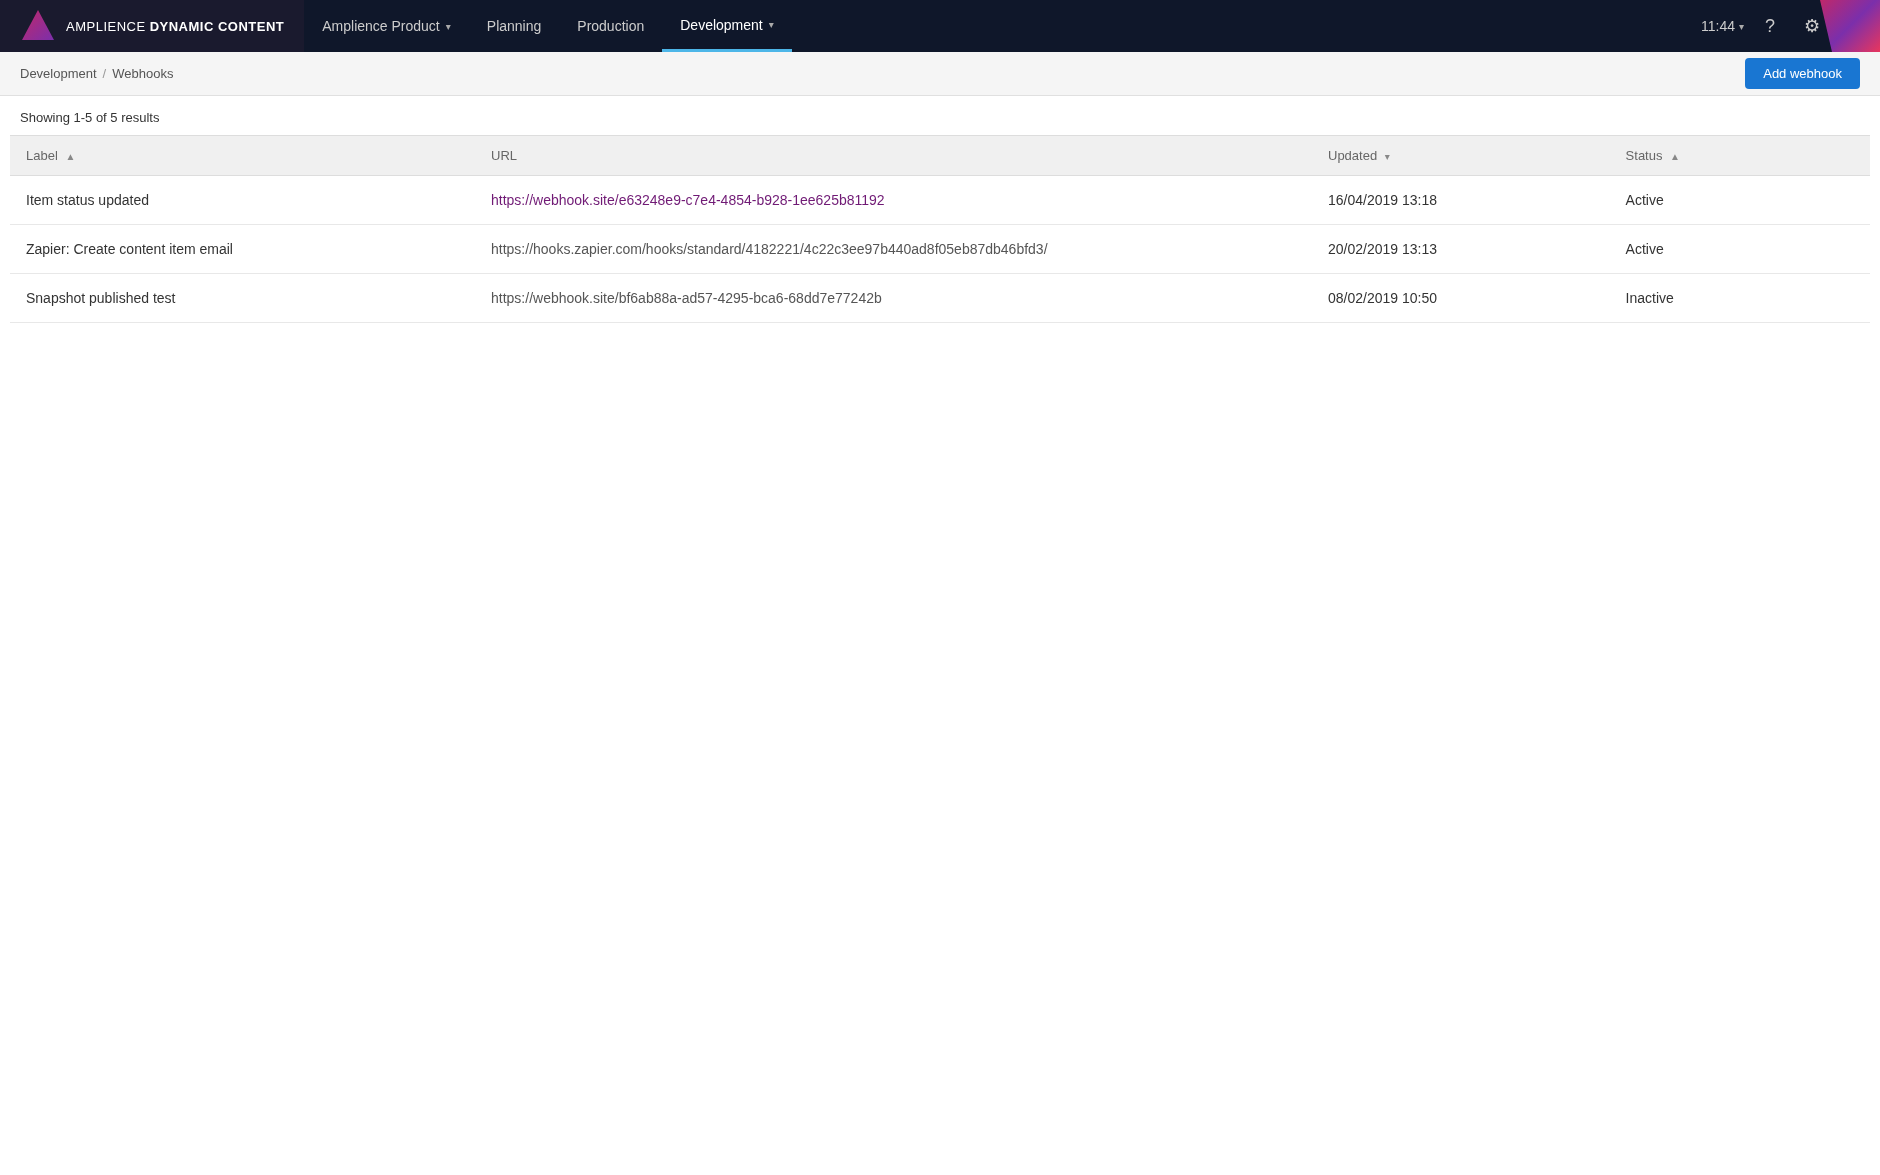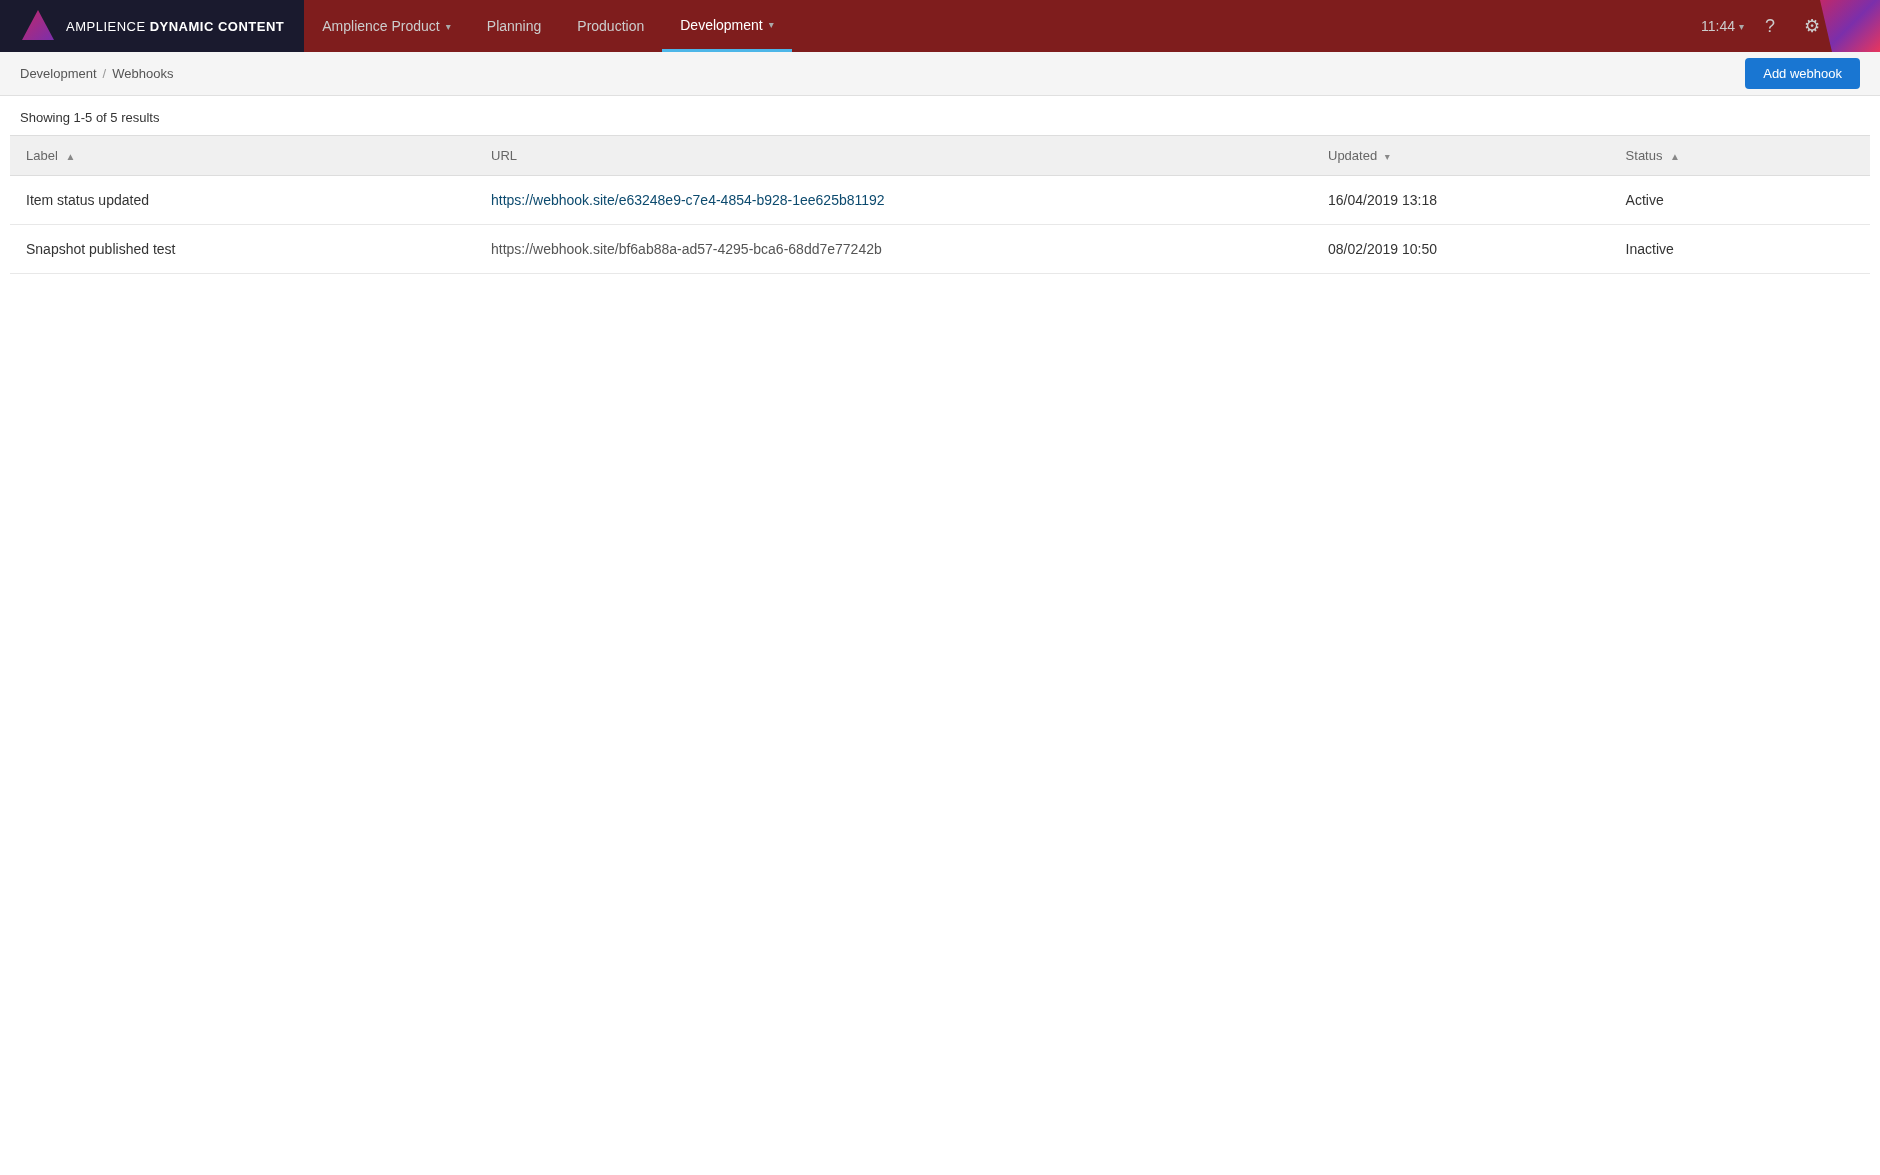--- a/index.html
+++ b/index.html
@@ -1,20 +1,20 @@
 <!DOCTYPE html>
 <html><head>
   <meta charset="utf-8">
   <style>
     * { box-sizing: border-box; margin: 0; padding: 0; }
     body { font-family: 'Segoe UI', Arial, sans-serif; font-size: 14px; background: #fff; color: #333; }
 
     
     .topnav {
-      background: #7f1d1d;
+      background: #0f172a;
       height: 52px;
       display: flex;
       align-items: center;
       padding: 0 0 0 0;
       position: relative;
     }
     .topnav-logo {
       display: flex;
       align-items: center;
       padding: 0 20px;
@@ -277,22 +277,28 @@
         <th class="status-col">
           <span>Status</span>
           <span class="sort-icon">▲</span>
         </th>
       </tr>
     </thead>
     <tbody id="table-body">
 
         <tr>
           <td>Item status updated</td>
-          <td style="color: #0c4a6e;">https://webhook.site/e63248e9-c7e4-4854-b928-1ee625b81192</td>
+          <td style="color: #701a75;">https://webhook.site/e63248e9-c7e4-4854-b928-1ee625b81192</td>
           <td>16/04/2019 13:18</td>
+          <td class="status-active">Active</td>
+        </tr>
+        <tr>
+          <td>Zapier: Create content item email</td>
+          <td style="color: rgb(85, 85, 85);">https://hooks.zapier.com/hooks/standard/4182221/4c22c3ee97b440ad8f05eb87db46bfd3/</td>
+          <td>20/02/2019 13:13</td>
           <td class="status-active">Active</td>
         </tr>
         <tr>
           <td>Snapshot published test</td>
           <td style="color: rgb(85, 85, 85);">https://webhook.site/bf6ab88a-ad57-4295-bca6-68dd7e77242b</td>
           <td>08/02/2019 10:50</td>
           <td class="status-inactive">Inactive</td>
         </tr>
       </tbody>
   </table>

